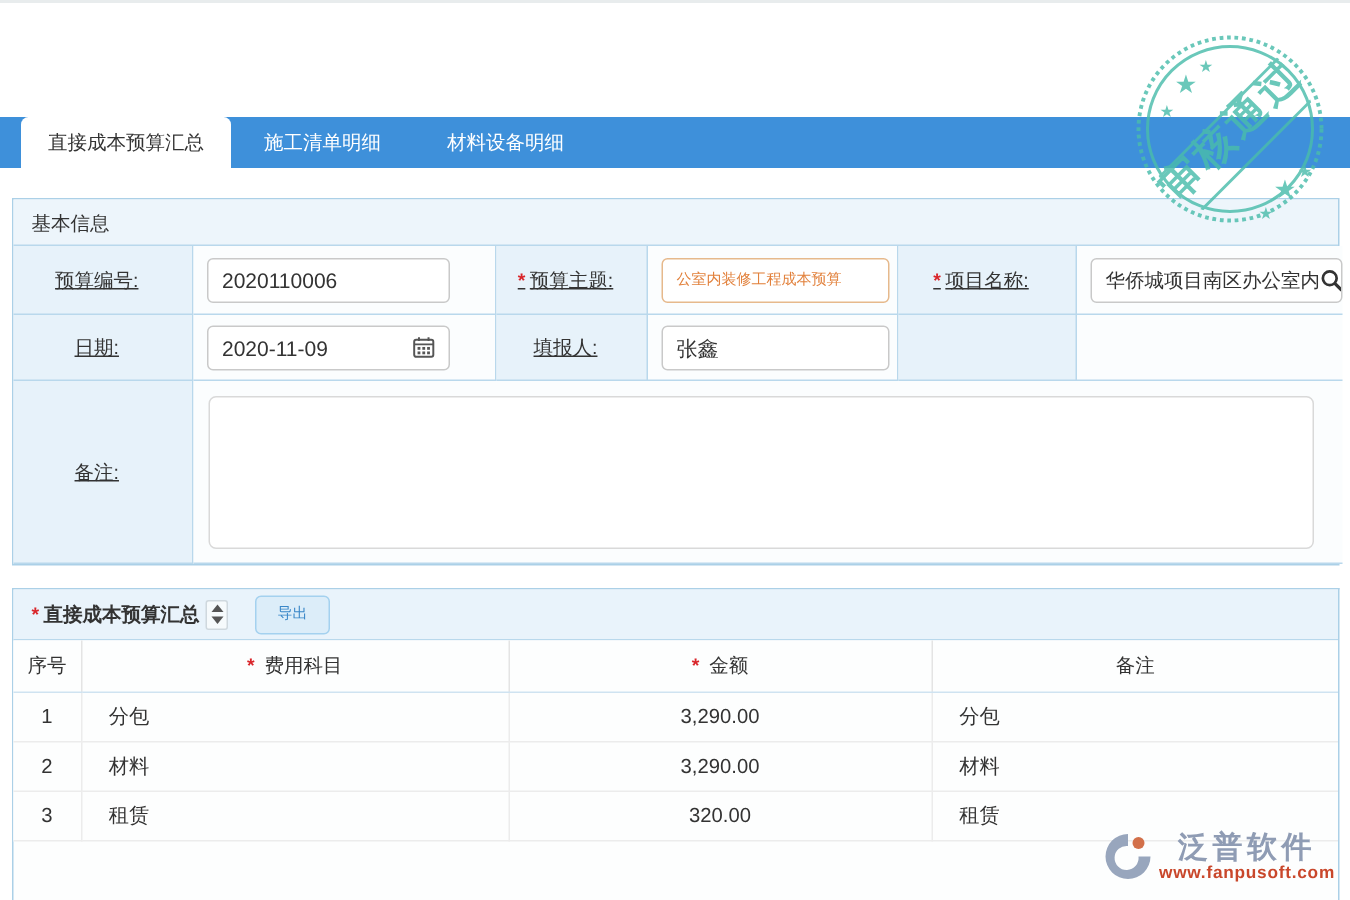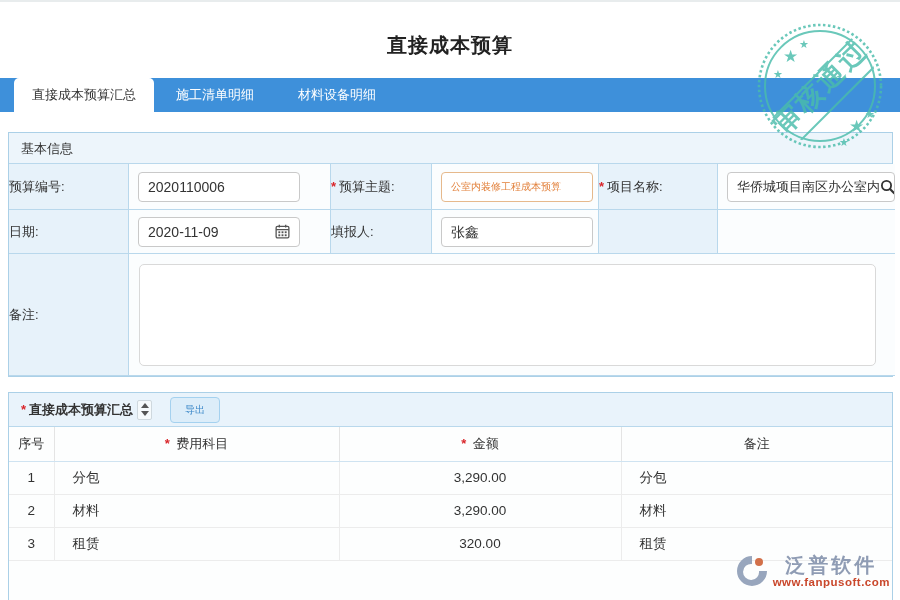--- a/index.html
+++ b/index.html
@@ -22,22 +22,22 @@
   .panel { position:absolute; left:8px; width:885px; border:1px solid #abd0e7; background:#fdfefe; }
   .panel-header { height:31px; line-height:31px; background:#edf5fb; border-bottom:1px solid #b9d8ec;
     padding-left:12px; font-size:13px; color:#333; }
 
   .basic { top:130px; height:245px; }
   .grid { display:grid; grid-template-columns:120px 202px 101px 167px 119px 1fr;
     grid-template-rows:46px 44px 122px; }
   .cell { border-right:1px solid #b9d8ec; border-bottom:1px solid #b9d8ec;
     display:flex; align-items:center; }
   .cell.last-col { border-right:none; }
-  .cell.label { background:#e7f2fa; justify-content:flex-start; padding-right:8px;
-    font-size:13px; color:#333; }
+  .cell.label { background:#e7f2fa; justify-content:center; padding-right:8px;
+    font-size:13px; color:#333;text-decoration:underline; }
   .cell.field { background:#fbfdfe; padding-left:9px; }
   .cell.span-rest { grid-column:2 / 7; }
 
   .star { color:#d9252a; font-size:13px; margin-right:3px; font-weight:bold; }
 
   .inputbox { height:30px; line-height:28px; background:#fff; border:1px solid #c9c9c9;
     border-radius:4px; font-size:14px; color:#333; padding:0 9px; display:flex;
     align-items:center; white-space:nowrap; overflow:hidden; }
   .w-budget { width:162px; }
   .w-date { width:162px; justify-content:space-between; }
@@ -84,21 +84,20 @@
   .brand { position:absolute; right:10px; bottom:12px; display:flex; align-items:center; gap:4px; z-index:4; }
   .brand-text { display:flex; flex-direction:column; align-items:center; }
   .brand-name { font-size:20px; font-weight:bold; color:#8f9cb4; letter-spacing:3px; line-height:21px; }
   .brand-url { font-size:11.5px; font-weight:bold; color:#c9472b; letter-spacing:.5px; }
 </style>
 </head>
 <body>
 
 <div class="page">
 
-  <div class="page-title">直接成本预算</div>
 
   <div class="tabbar">
     <div class="tab active">直接成本预算汇总</div>
     <div class="tab inactive">施工清单明细</div>
     <div class="tab inactive">材料设备明细</div>
   </div>
 
   <div class="panel basic">
     <div class="panel-header">基本信息</div>
     <div class="grid">

